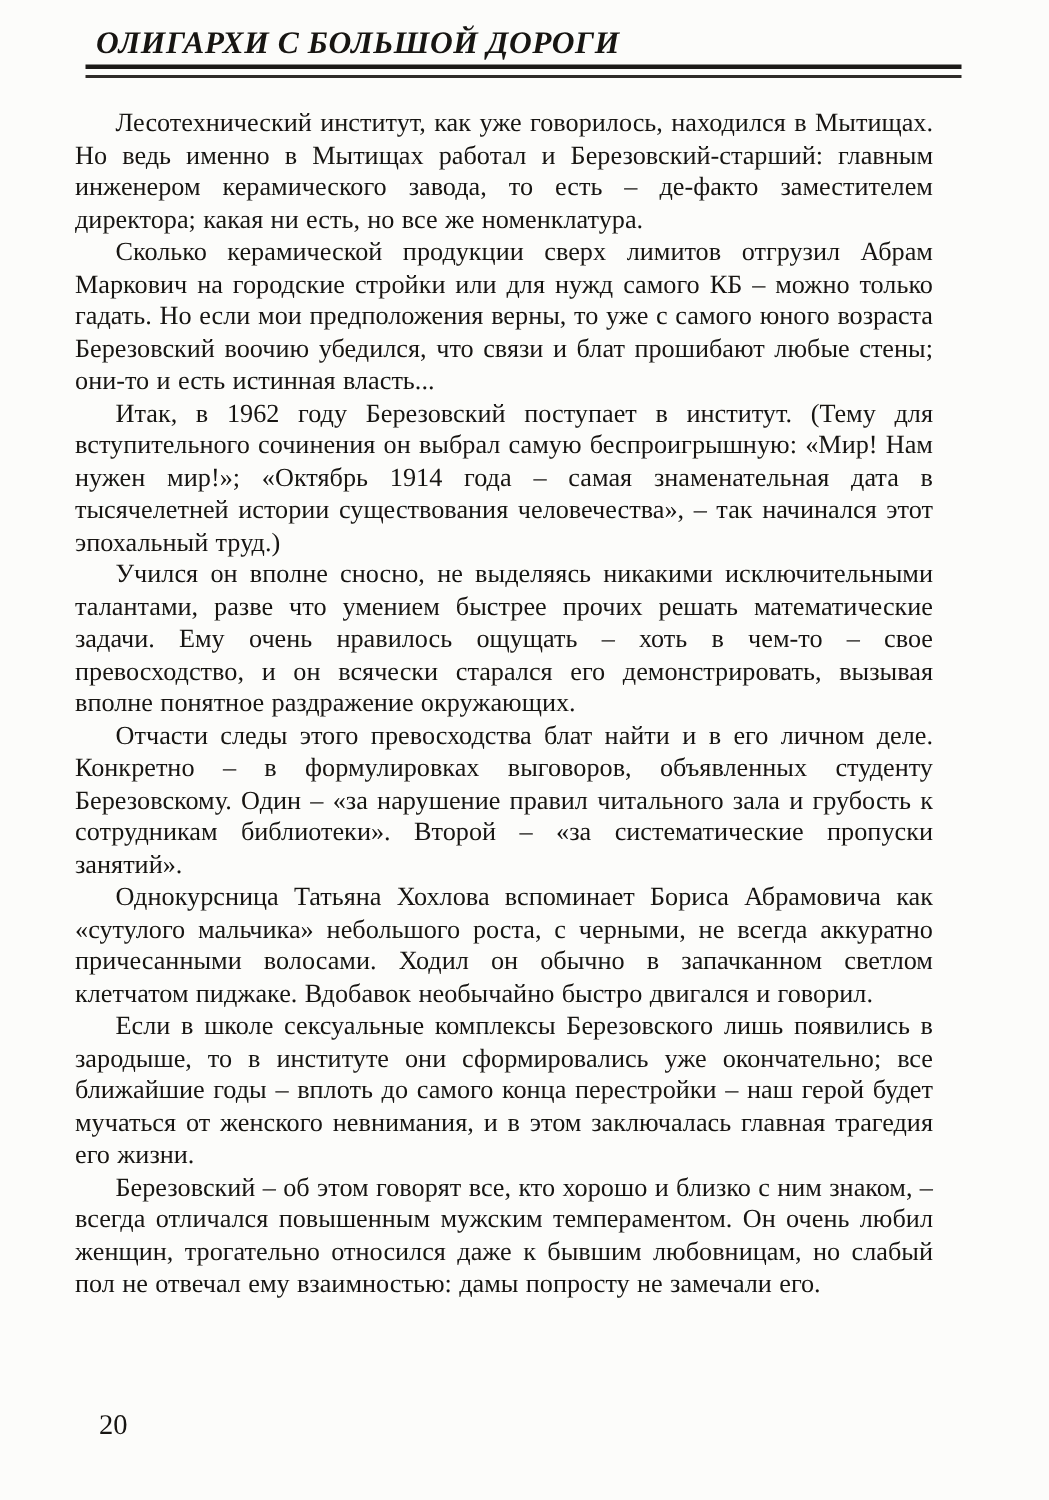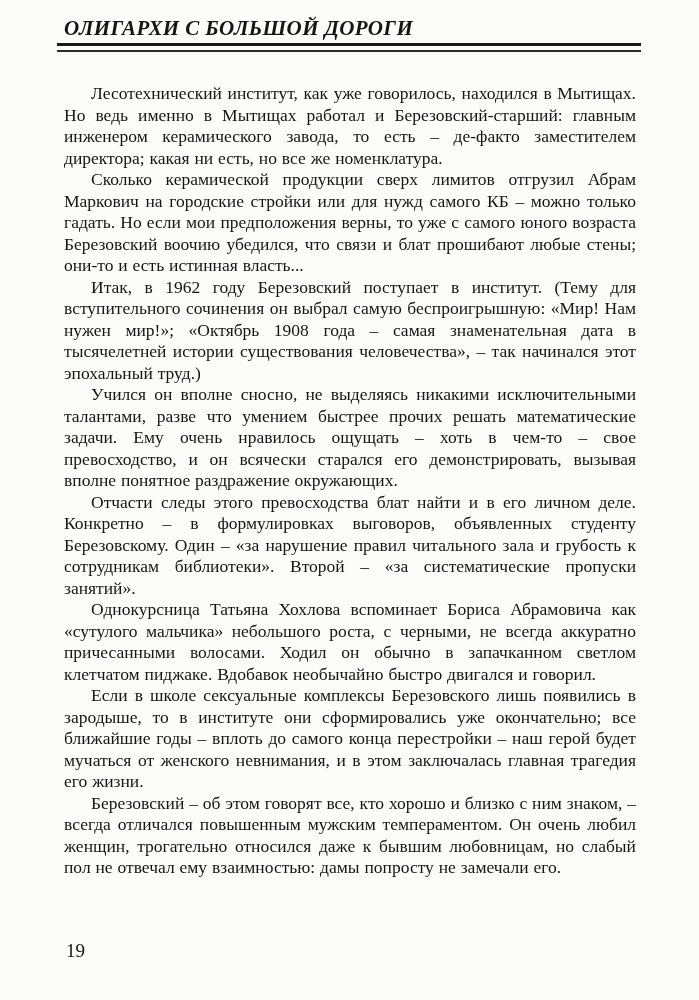--- a/index.html
+++ b/index.html
@@ -43,24 +43,23 @@
     background:#1c1a18;
   }
   .rule-thin{
     margin-top:4px;
     height:2px;
     background:#2e2b28;
   }
   
   .text-block{
     position:absolute;
-    left:64px;
+    left:50px;
     top:71px;
     width:572px;
-    margin-top:12px;
   }
   .text-block p{
     font-size:17.5px;
     line-height:21.5px;
     text-align:justify;
     text-indent:27px;
     word-spacing:0.5px;
   }
   
   .folio{
@@ -78,23 +77,23 @@
 
   <div class="running-head">
     <div class="title">ОЛИГАРХИ С БОЛЬШОЙ ДОРОГИ</div>
     <div class="rule-thick"></div>
     <div class="rule-thin"></div>
   </div>
 
   <div class="text-block">
     <p>Лесотехнический институт, как уже говорилось, находился в Мытищах. Но ведь именно в Мытищах работал и Березовский-старший: главным инженером керамического завода, то есть – де-факто заместителем директора; какая ни есть, но все же номенклатура.</p>
     <p>Сколько керамической продукции сверх лимитов отгрузил Абрам Маркович на городские стройки или для нужд самого КБ – можно только гадать. Но если мои предположения верны, то уже с самого юного возраста Березовский воочию убедился, что связи и блат прошибают любые стены; они-то и есть истинная власть...</p>
-    <p>Итак, в 1962 году Березовский поступает в институт. (Тему для вступительного сочинения он выбрал самую беспроигрышную: «Мир! Нам нужен мир!»; «Октябрь 1908 года – самая знаменательная дата в тысячелетней истории существования человечества», – так начинался этот эпохальный труд.)</p>
+    <p>Итак, в 1962 году Березовский поступает в институт. (Тему для вступительного сочинения он выбрал самую беспроигрышную: «Мир! Нам нужен мир!»; «Октябрь 1914 года – самая знаменательная дата в тысячелетней истории существования человечества», – так начинался этот эпохальный труд.)</p>
     <p>Учился он вполне сносно, не выделяясь никакими исключительными талантами, разве что умением быстрее прочих решать математические задачи. Ему очень нравилось ощущать – хоть в чем-то – свое превосходство, и он всячески старался его демонстрировать, вызывая вполне понятное раздражение окружающих.</p>
     <p>Отчасти следы этого превосходства блат найти и в его личном деле. Конкретно – в формулировках выговоров, объявленных студенту Березовскому. Один – «за нарушение правил читального зала и грубость к сотрудникам библиотеки». Второй – «за систематические пропуски занятий».</p>
     <p>Однокурсница Татьяна Хохлова вспоминает Бориса Абрамовича как «сутулого мальчика» небольшого роста, с черными, не всегда аккуратно причесанными волосами. Ходил он обычно в запачканном светлом клетчатом пиджаке. Вдобавок необычайно быстро двигался и говорил.</p>
     <p>Если в школе сексуальные комплексы Березовского лишь появились в зародыше, то в институте они сформировались уже окончательно; все ближайшие годы – вплоть до самого конца перестройки – наш герой будет мучаться от женского невнимания, и в этом заключалась главная трагедия его жизни.</p>
     <p>Березовский – об этом говорят все, кто хорошо и близко с ним знаком, – всегда отличался повышенным мужским темпераментом. Он очень любил женщин, трогательно относился даже к бывшим любовницам, но слабый пол не отвечал ему взаимностью: дамы попросту не замечали его.</p>
   </div>
 
-  <div class="folio">19</div>
+  <div class="folio">20</div>
 
 </div>
 
 </body></html>

